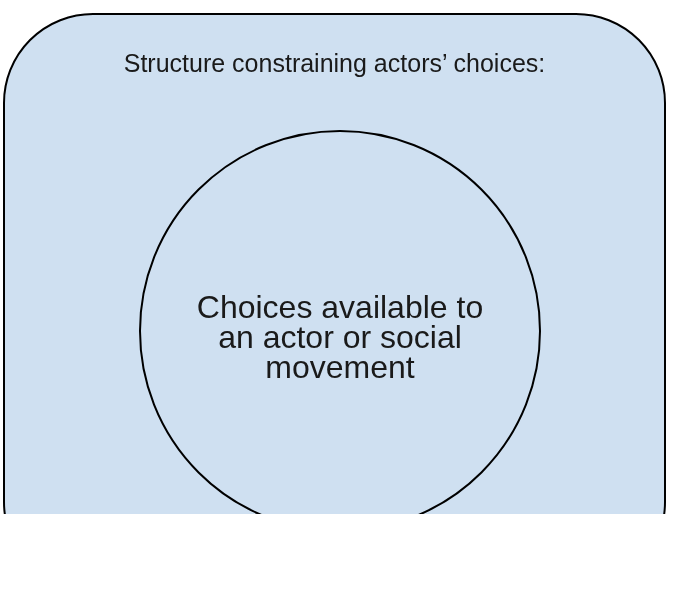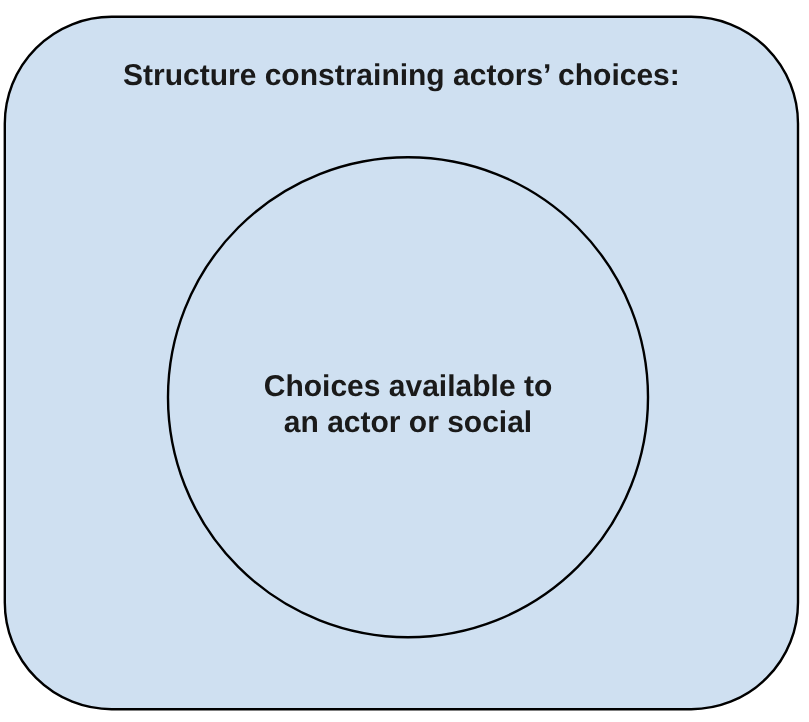--- a/index.html
+++ b/index.html
@@ -4,24 +4,23 @@
 <style>
   html, body {
     margin: 0;
     padding: 0;
     background: #ffffff;
     font-family: "Liberation Sans", sans-serif;
   }
   .stage {
     position: relative;
     width: 674px;
-    height: 602px;
+    height: 514px;
     background: #ffffff;
     overflow: hidden;
-    font-weight: bold;
   }
   .outer-box {
     position: absolute;
     left: 3px;
     top: 13px;
     width: 663px;
     height: 579px;
     box-sizing: border-box;
     background: #cfe0f1;
     border: 2.5px solid #000000;
@@ -46,34 +45,35 @@
     box-sizing: border-box;
     border: 2px solid #000000;
     border-radius: 50%;
     background: transparent;
     display: flex;
     align-items: center;
     justify-content: center;
   }
   .inner-label {
     text-align: center;
-    font-size: 25px;
+    font-size: 32px;
     line-height: 30px;
     color: #1a1a1a;
     margin-top: 12px;
   }
 </style>
 </head>
 <body>
 
 <div class="stage">
   <div class="outer-box">
     <div class="outer-title">
       <div>Structure constraining actors’ choices:</div>
     </div>
     <div class="inner-circle">
       <div class="inner-label">
         <div>Choices available to</div>
         <div>an actor or social</div>
+        <div>movement</div>
       </div>
     </div>
   </div>
 </div>
 
 </body></html>

